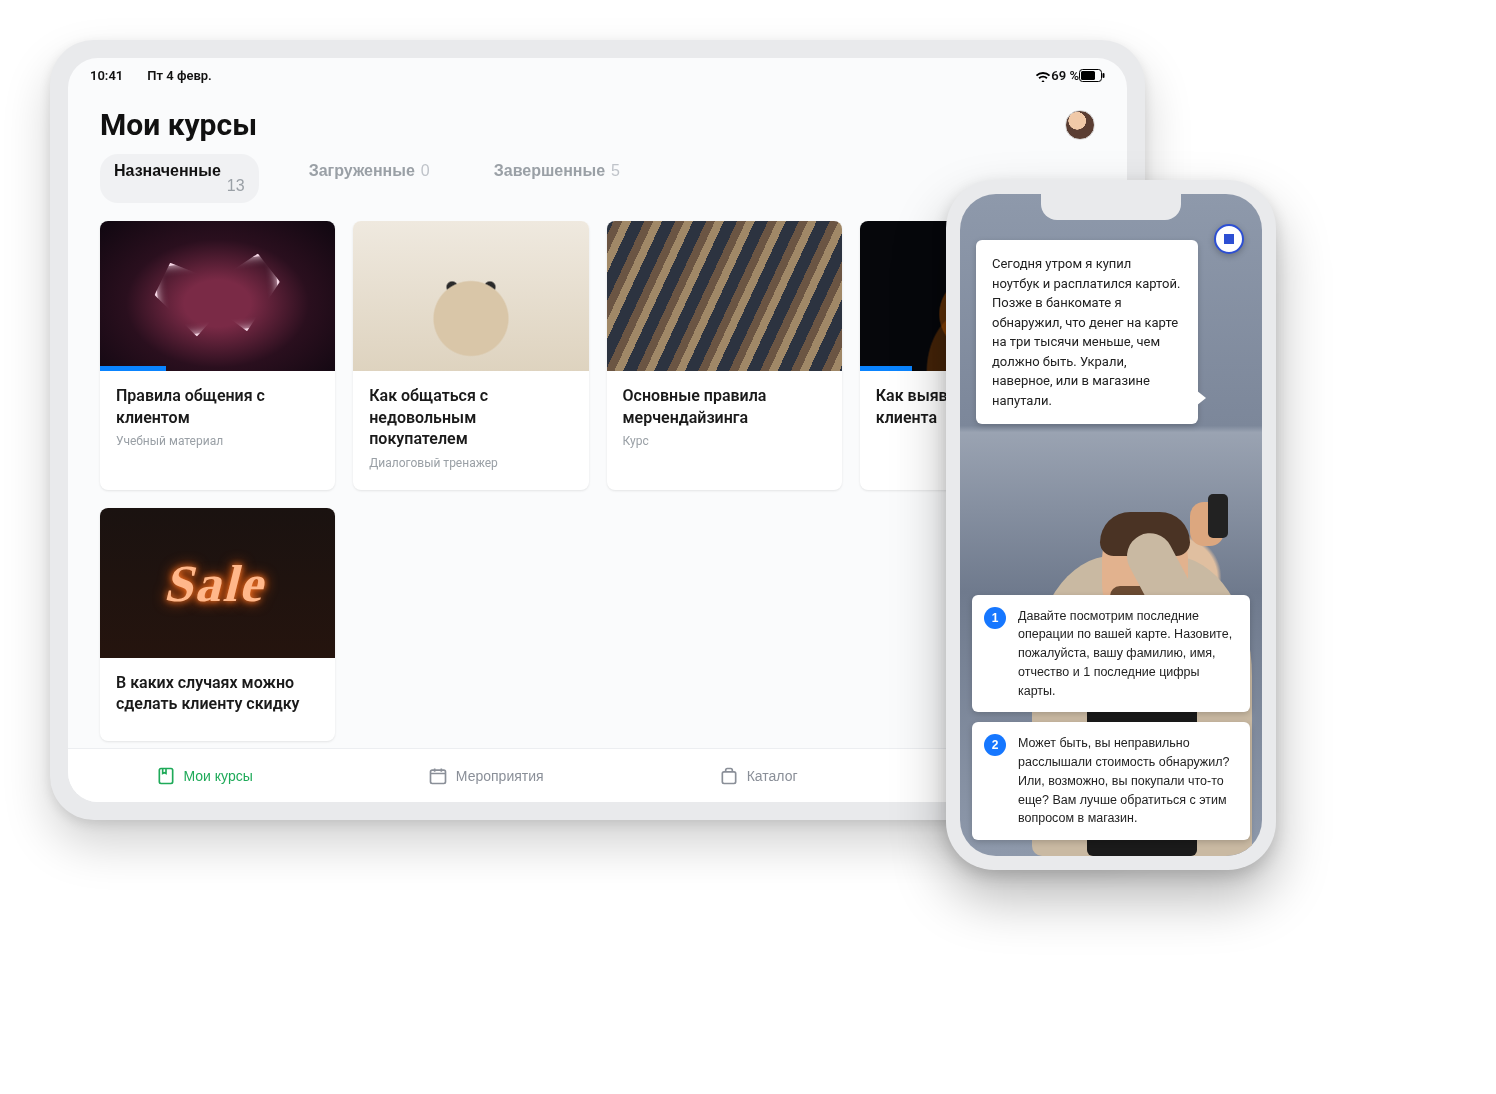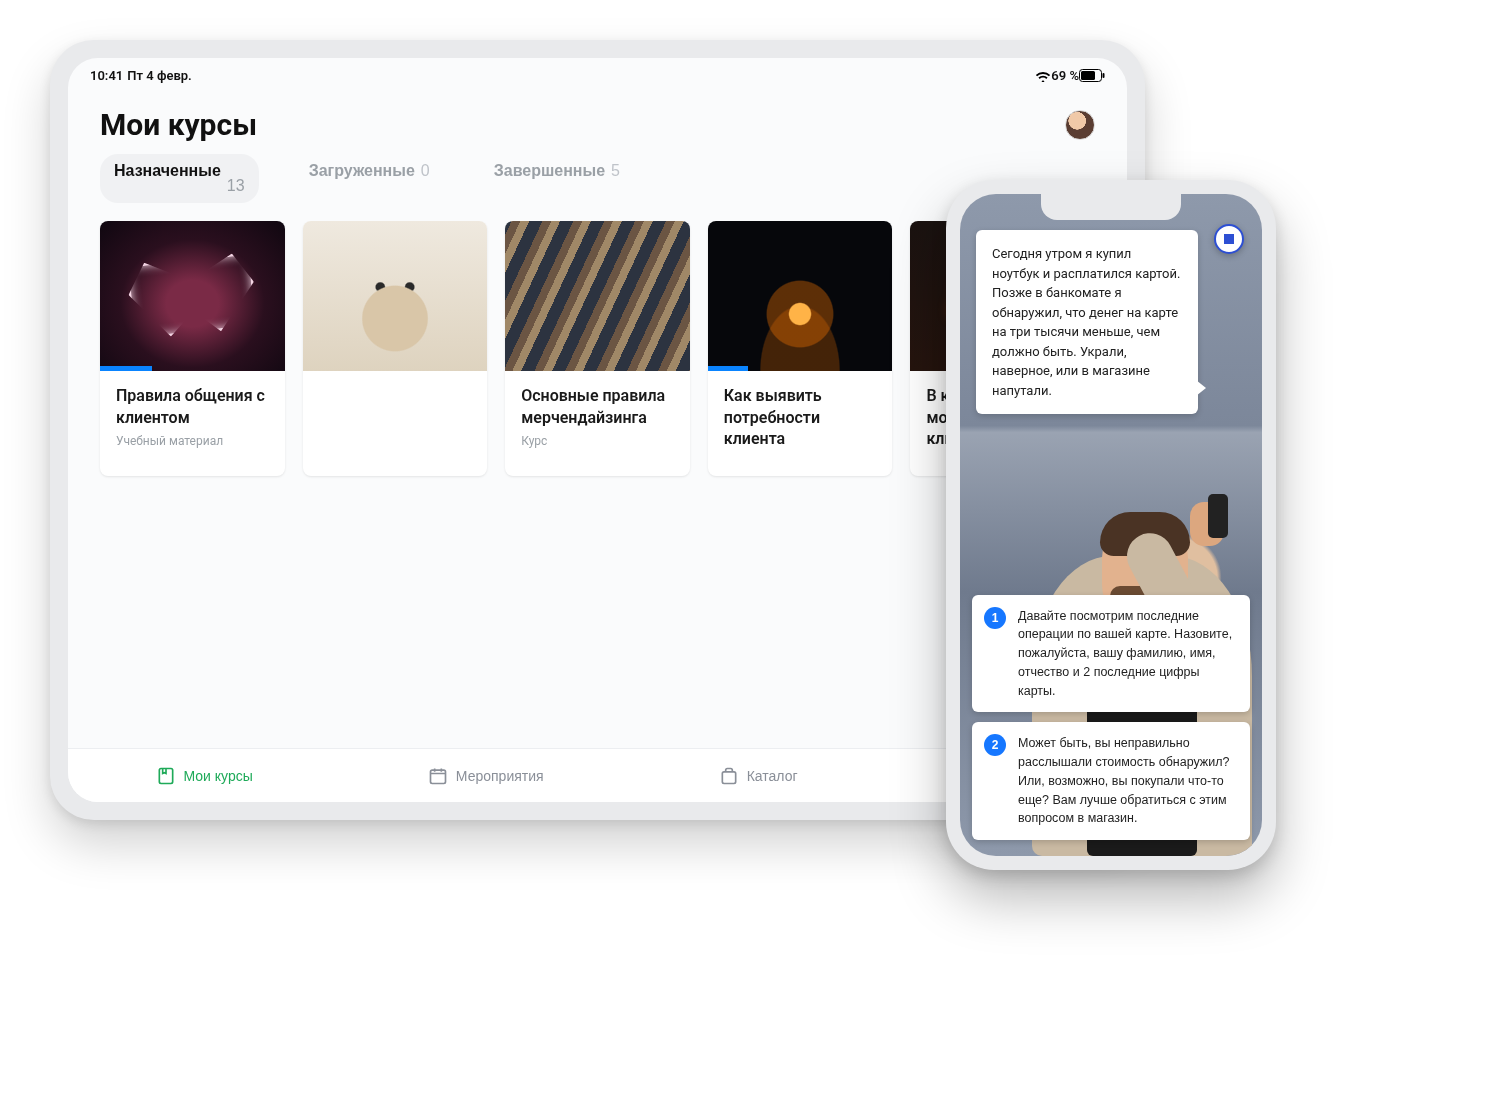--- a/index.html
+++ b/index.html
@@ -36,21 +36,21 @@
 
   .status-bar {
     display: flex;
     justify-content: space-between;
     align-items: center;
     padding: 10px 22px 4px;
     font-size: 13px;
     font-weight: 600;
     color: #111;
   }
-  .status-left { display:flex; gap:4px; align-items:center;}
+  .status-left { display:flex; gap:24px; align-items:center;}
   .status-right { display:flex; align-items:center;}
   .status-right svg { display:block; }
 
   .page-header {
     padding: 20px 32px 12px;
     display:flex;
     align-items:center;
     justify-content:space-between;
   }
   .page-title { font-size: 30px; font-weight: 700; color:#111; }
@@ -80,21 +80,21 @@
   .tab .count { color:#bfc3c9; font-weight:500; }
   .tab.active .count { color:#9aa0a6;margin-top:15px; }
 
   .courses-wrap {
     flex: 1;
     overflow: hidden;
     padding: 0 32px;
   }
   .courses {
     display: grid;
-    grid-template-columns: repeat(5, 1fr);
+    grid-template-columns: repeat(4, 1fr);
     gap: 18px 18px;
   }
   .card {
     background:#fff;
     border-radius: 8px;
     overflow:hidden;
     box-shadow: 0 1px 3px rgba(0,0,0,.06), 0 1px 2px rgba(0,0,0,.04);
     cursor:pointer;
     display:flex;
     flex-direction:column;
@@ -242,21 +242,21 @@
   .man .hand {
     position:absolute; right:48px; bottom:310px; width:34px; height:44px;
     background:#dca77f; border-radius:14px;
   }
   .man .phone-held {
     position:absolute; right:44px; bottom:318px; width:20px; height:44px;
     background:#222; border-radius:5px;
   }
 
   .speech {
-    position:absolute; left:16px; top:36px; width:222px;
+    position:absolute; left:16px; top:46px; width:222px;
     background:#fff; border-radius:6px;
     padding:14px 16px;
     font-size:13px; line-height:1.5; color:#222;
     box-shadow:0 2px 6px rgba(0,0,0,.18);
   }
   .speech::after{
     content:""; position:absolute; right:-8px; bottom:18px;
     border-width:8px 0 8px 10px; border-style:solid;
     border-color:transparent transparent transparent #fff;
   }
@@ -345,20 +345,24 @@
             <div class="card-img img-handshake">
               <div class="progress-bar" style="width: 28%;"></div>
             </div>
             <div class="card-body">
               <div class="card-title">Правила общения с клиентом</div>
               <div class="card-type">Учебный материал</div>
             </div>
           </div>
           <div class="card">
             <div class="card-img img-cat"></div>
+            <div class="card-body">
+              <div class="card-title">Как общаться с недовольным покупателем</div>
+              <div class="card-type">Диалоговый тренажер</div>
+            </div>
           </div>
           <div class="card">
             <div class="card-img img-racks"></div>
             <div class="card-body">
               <div class="card-title">Основные правила мерчендайзинга</div>
               <div class="card-type">Курс</div>
             </div>
           </div>
           <div class="card">
             <div class="card-img img-lamp">
@@ -437,17 +441,17 @@
       <div class="neck"></div>
       <div class="head"></div>
       <div class="hair"></div>
       <div class="beard"></div>
       <div class="arm"></div>
       <div class="hand"></div>
       <div class="phone-held"></div>
     </div>
 
     <div class="options" id="options">
-        <button class="option"><span class="num">1</span><span>Давайте посмотрим последние операции по вашей карте.  Назовите, пожалуйста, вашу фамилию, имя, отчество и 2 последние цифры карты.</span></button>
+        <button class="option"><span class="num">1</span><span>Давайте посмотрим последние операции по вашей карте.  Назовите, пожалуйста, вашу фамилию, имя, отчество и 1 последние цифры карты.</span></button>
         <button class="option"><span class="num">2</span><span>Может быть, вы неправильно расслышали стоимость обнаружил? Или, возможно, вы покупали что-то еще? Вам лучше обратиться с этим вопросом в магазин.</span></button>
       </div>
   </div>
 </div>
 
 </body></html>

